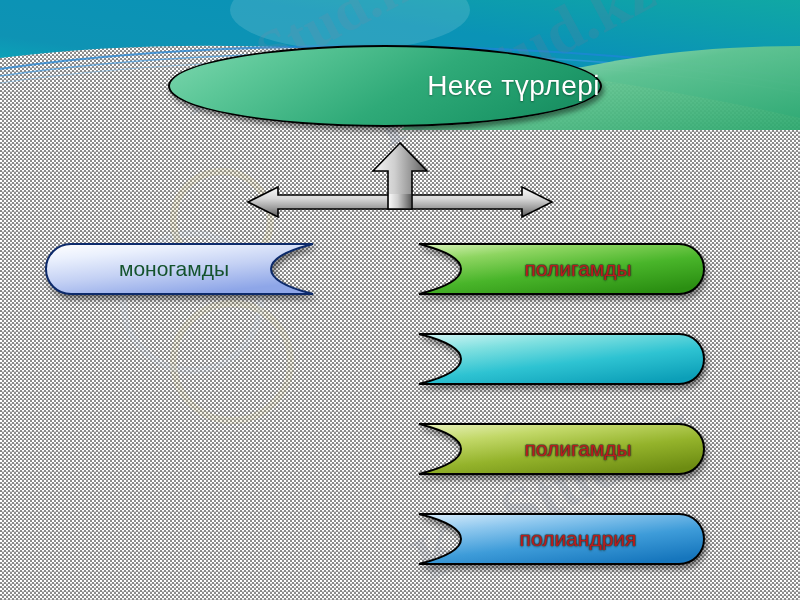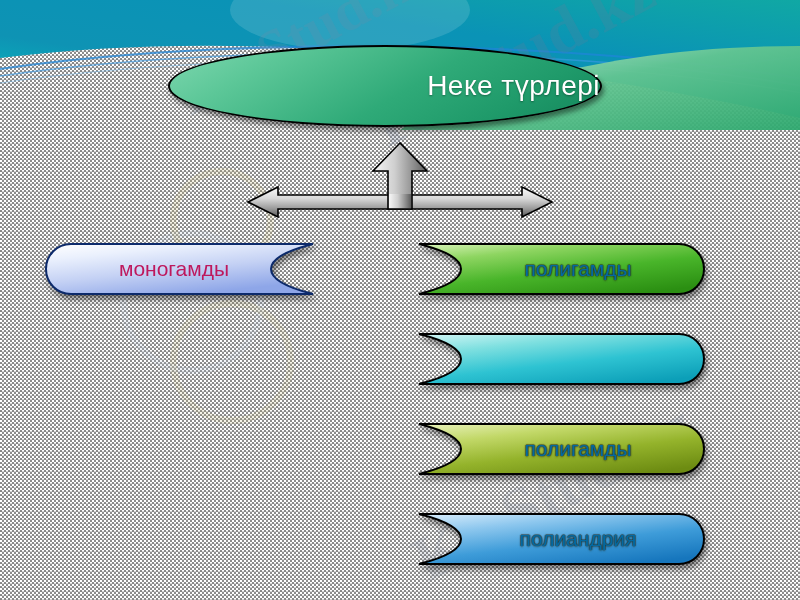--- a/index.html
+++ b/index.html
@@ -114,28 +114,28 @@
     text-align: center;
     font-size: 21px;
   }
 
   
   .banner-left {
     left: 45px; top: 243px;
     width: 320px; height: 52px;
   }
   .banner-left .label {
-    color: #be185d;
+    color: #14532d;
     padding-right: 62px;
   }
 
   
   .banner-right { left: 415px; width: 290px; height: 52px; }
   .banner-right .label {
-    color: #0369a1;
+    color: #b91c1c;
     padding-left: 36px;
     text-shadow:
       -1px 0 1px rgba(40,50,40,.55),
        1px 0 1px rgba(40,50,40,.55),
        0 -1px 1px rgba(40,50,40,.55),
        0  1px 2px rgba(40,50,40,.65);
   }
   .r1 { top: 243px; }
   .r2 { top: 333px; }
   .r3 { top: 423px; }

